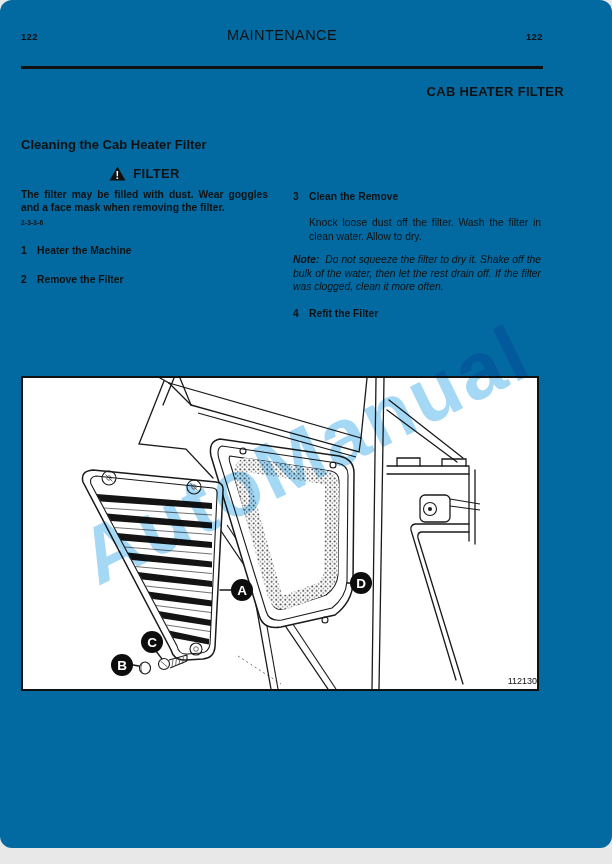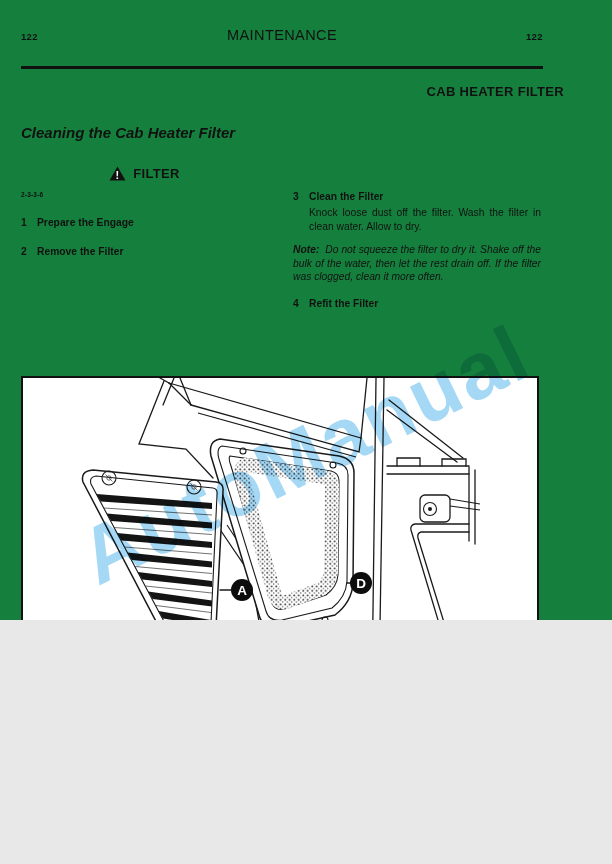--- a/index.html
+++ b/index.html
@@ -1,38 +1,38 @@
 <!DOCTYPE html>
 <html><head>
 <meta charset="utf-8">
 <style>
   html,body{margin:0;padding:0;background:#e8e8e8;}
-  .page{position:relative;width:612px;height:620px;background:#15803d;overflow:hidden;
-        font-family:"Liberation Sans",sans-serif;color:#111;}
+  .page{position:relative;width:612px;height:848px;background:#0369a1;overflow:hidden;
+        font-family:"Liberation Sans",sans-serif;color:#111;border-radius:12px;}
   .hdr-num{position:absolute;top:31px;font-size:9.5px;font-weight:bold;letter-spacing:.3px;}
   .hdr-num.left{left:21px;}
   .hdr-num.right{left:526px;}
   .hdr-title{position:absolute;top:27px;left:0;width:564px;text-align:center;
              font-size:14.5px;font-weight:normal;letter-spacing:.4px;}
   .rule{position:absolute;left:21px;top:66px;width:522px;height:2.6px;background:#111;}
   .chapter-title{position:absolute;top:84px;left:0;width:564px;text-align:right;
                  font-size:13px;font-weight:bold;letter-spacing:.3px;}
-  .subsection-title{position:absolute;left:21px;top:124px;font-size:15px;font-weight:bold;font-style:italic;}
+  .subsection-title{position:absolute;left:21px;top:137px;font-size:13px;font-weight:bold;}
   .col{position:absolute;font-size:10.3px;line-height:13.4px;}
   .col.left{left:21px;top:164px;width:247px;}
   .col.right{left:293px;top:190px;width:248px;}
   .caution-head{display:flex;justify-content:center;align-items:center;gap:7px;
                 font-size:13px;font-weight:bold;margin:2px 0 7px 0;letter-spacing:.3px;}
   .caution-text{font-weight:bold;text-align:justify;margin:0;}
   .refcode{font-size:6.5px;font-weight:bold;margin-top:1px;letter-spacing:.2px;}
   .step{margin-top:15px;}
   .step:first-child{margin-top:0;}
   .step-head{display:flex;font-weight:bold;}
   .step-num{width:16px;flex:none;}
-  .step-body{margin:3px 0 0 16px;text-align:justify;}
+  .step-body{margin:13px 0 0 16px;text-align:justify;}
   .note{margin-top:10px;font-style:italic;text-align:justify;}
   .note b{font-style:italic;}
   .figure{position:absolute;left:21px;top:376px;width:514px;height:311px;border:2px solid #111;background:#fff;}
   .figure svg{display:block;width:100%;height:100%;}
   .watermark{position:absolute;left:305px;top:455px;transform:translate(-50%,-50%) rotate(-26deg);
              font-size:80px;font-weight:bold;letter-spacing:3px;white-space:nowrap;
              mix-blend-mode:multiply;z-index:6;pointer-events:none;}
   .ln{stroke:#1a1a1a;stroke-width:1.3;fill:none;stroke-linecap:round;}
   .ln2{stroke:#1a1a1a;stroke-width:1.1;fill:none;}
   .thin{stroke:#333;stroke-width:.7;fill:none;}
@@ -57,42 +57,43 @@
   <div class="subsection-title">Cleaning the Cab Heater Filter</div>
 
   <div class="col left">
     <div class="caution-head">
       <svg width="17" height="15" viewBox="0 0 17 15">
         <polygon points="8.5,0.5 16.5,14.5 0.5,14.5" fill="#111"></polygon>
         <text x="8.5" y="13" text-anchor="middle" font-size="11" font-weight="bold" fill="#fff" font-family="Liberation Sans, sans-serif">!</text>
       </svg>
       <span>FILTER</span>
     </div>
+    <p class="caution-text">The filter may be filled with dust. Wear goggles and a face mask when removing the filter.</p>
     <div class="refcode">2-3-3-6</div>
 
     <div class="step" style="margin-top:15px;">
       <div class="step-head">
         <span class="step-num">1</span>
-        <span>Prepare the Engage</span>
+        <span>Heater the Machine</span>
       </div>
     </div>
 
     <div class="step">
       <div class="step-head">
         <span class="step-num">2</span>
         <span>Remove the Filter</span>
       </div>
     </div>
   </div>
 
   <div class="col right">
     <div class="step">
       <div class="step-head">
         <span class="step-num">3</span>
-        <span>Clean the Filter</span>
+        <span>Clean the Remove</span>
       </div>
       <p class="step-body">Knock loose dust off the filter. Wash the filter in clean water. Allow to dry.</p>
     </div>
 
     <p class="note"><b>Note:</b>&nbsp; <span>Do not squeeze the filter to dry it. Shake off the bulk of the water, then let the rest drain off. If the filter was clogged, clean it more often.</span></p>
 
     <div class="step" style="margin-top:14px;">
       <div class="step-head">
         <span class="step-num">4</span>
         <span>Refit the Filter</span>

